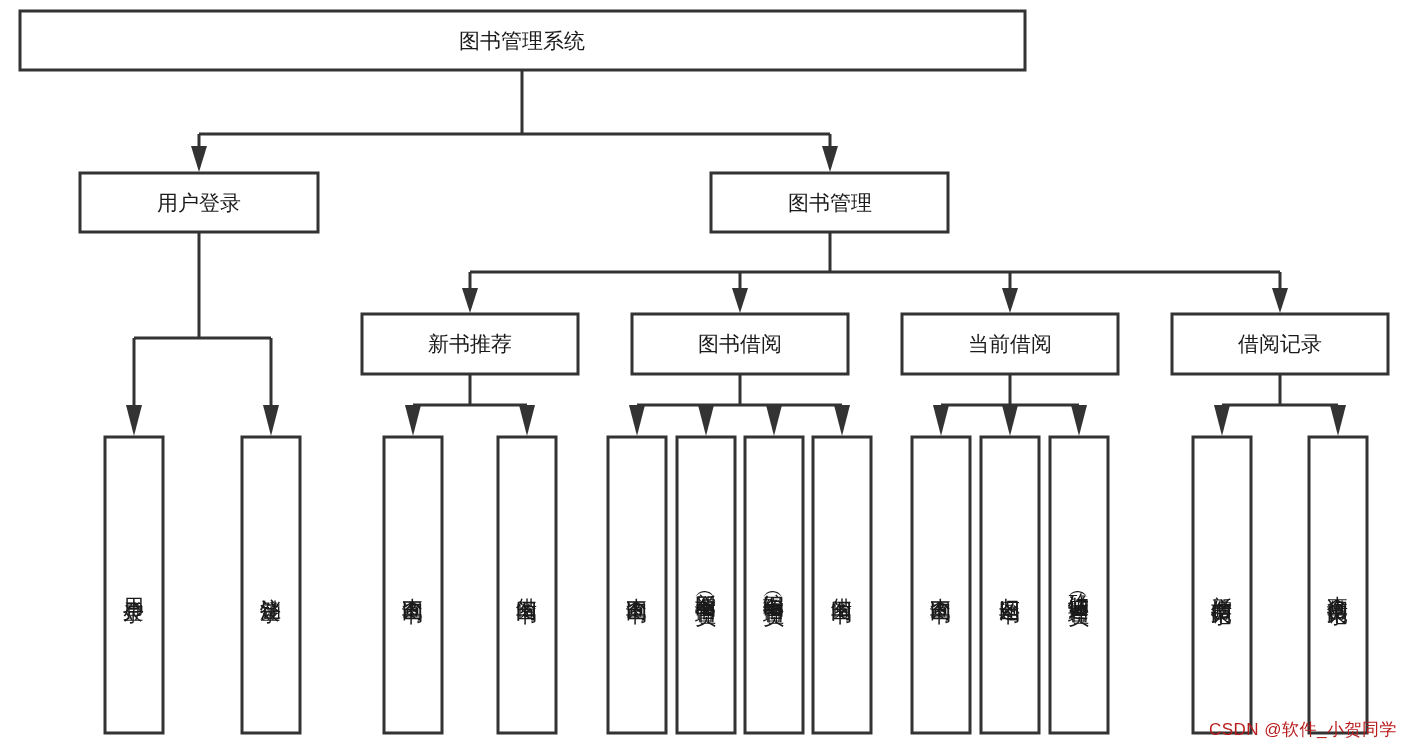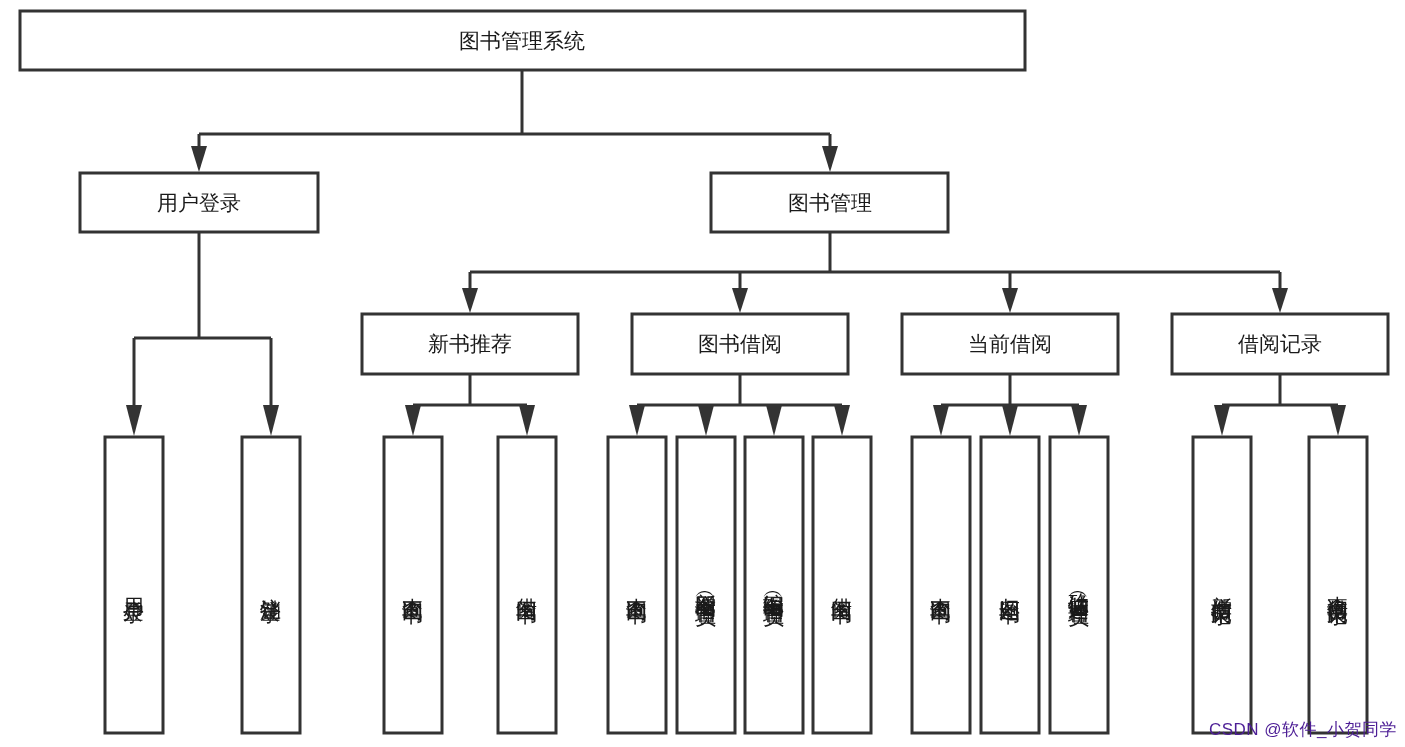--- a/index.html
+++ b/index.html
@@ -62,21 +62,21 @@
     color: #1a1a1a;
     white-space: nowrap;
     text-align: center;
   }
   .watermark {
     position: absolute;
     right: 8px;
     bottom: 6px;
     font-family: "Liberation Sans", "DejaVu Sans", sans-serif;
     font-size: 17px;
-    color: #4c1d95;
+    color: #b91c1c;
     letter-spacing: 0.5px;
     white-space: nowrap;
   }
 </style>
 </head>
 <body>
 
 <div id="diagram-root">
 
   <svg class="diagram-canvas" viewBox="0 0 1405 747">

